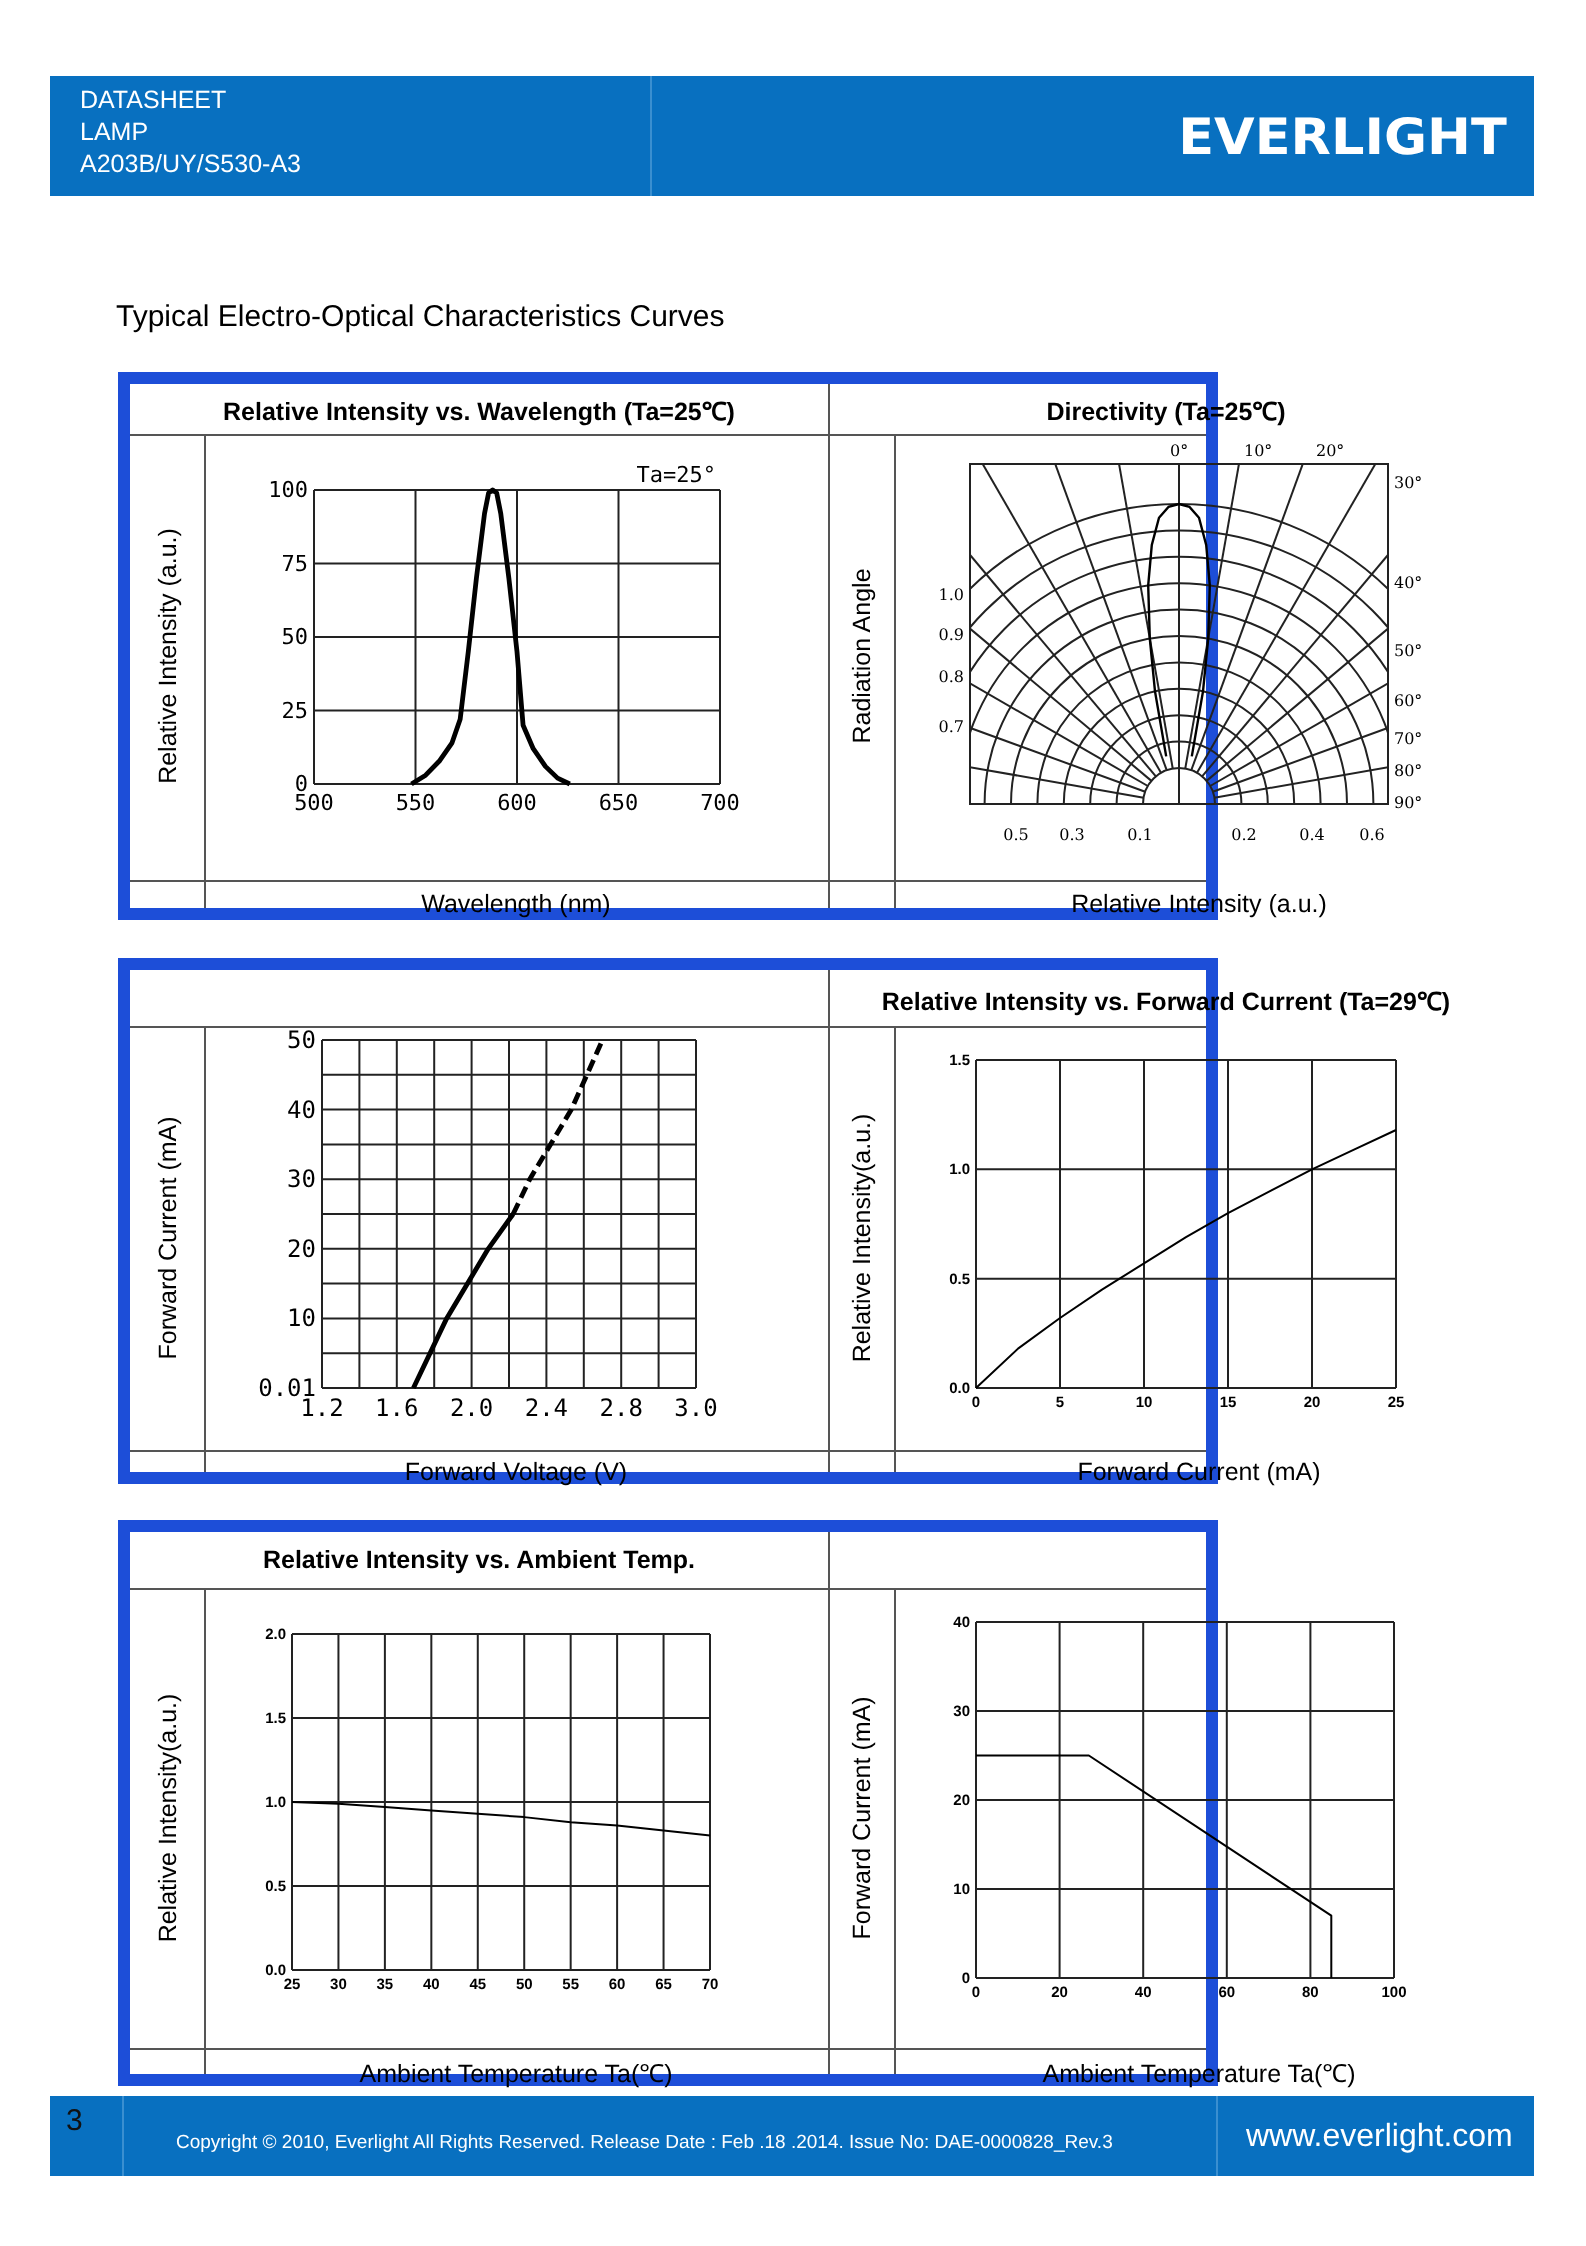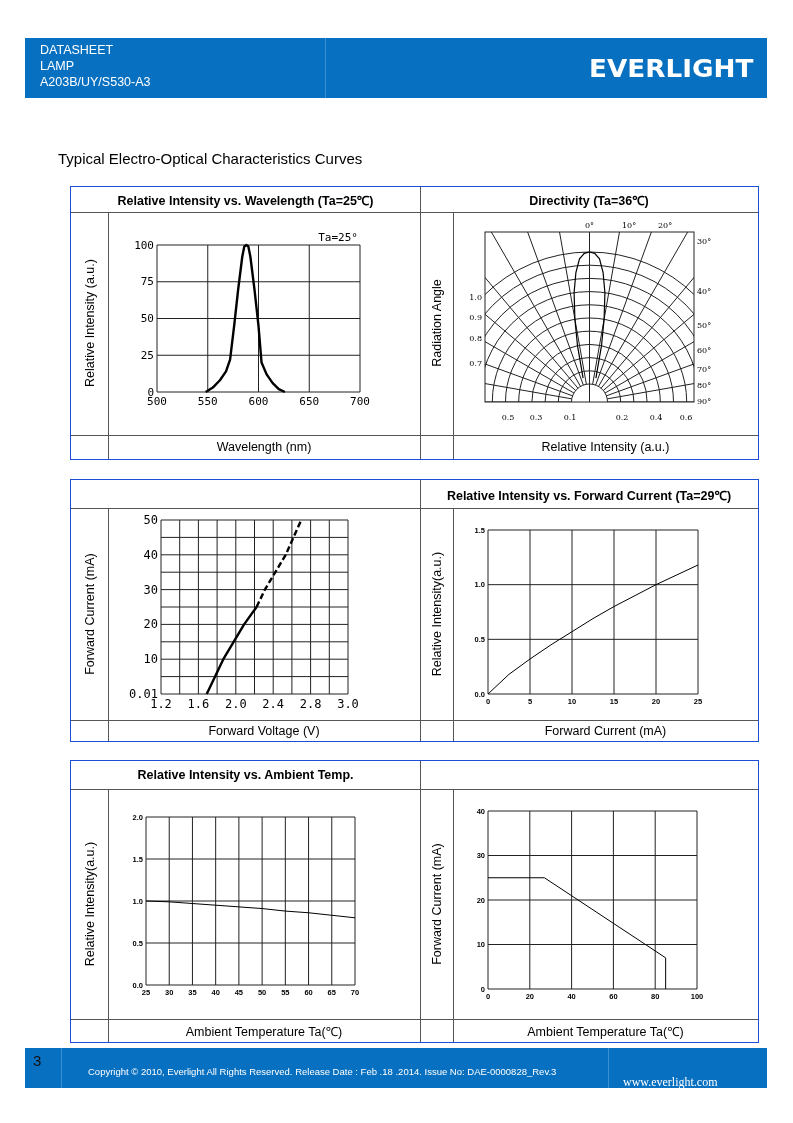--- a/index.html
+++ b/index.html
@@ -6,35 +6,35 @@
   body { width: 793px; height: 1123px; position: relative; overflow: hidden;
          font-family: "Liberation Sans", sans-serif; color: #000; }
   .hdr { position: absolute; left: 25px; top: 38px; width: 742px; height: 60px;
          background: #0870c0; color: #fff; }
   .hdr .sep { position: absolute; left: 300px; top: 0; width: 1px; height: 60px; background: #3a8fd0; }
   .hdr .lines { position: absolute; left: 15px; top: 4px; font-size: 12.5px; line-height: 16px; }
   .hdr .logo { position: absolute; right: 18px; top: 18px; font-family: "DejaVu Sans", sans-serif;
                font-weight: bold; font-size: 25px; letter-spacing: 0px; transform: scaleX(1.05);
                color: #fff; line-height: 26px; }
   .section-title { position: absolute; left: 58px; top: 150px; font-size: 15px; font-weight: normal; }
-  .tbl { position: absolute; left: 70px; width: 689px; border: 1px solid #1d4ed8; box-sizing: border-box; }
+  .tbl { position: absolute; left: 59px; width: 550px; border: 6px solid #1d4ed8; box-sizing: border-box; }
   .tbl .vline { position: absolute; top: 0; bottom: 0; width: 1px; background: #555; }
   .tbl .hline { position: absolute; left: 0; right: 0; height: 1px; background: #555; }
   .tbl .title { position: absolute; top: 0; font-size: 12.5px; font-weight: bold; text-align: center; }
   .tbl .xlabel { position: absolute; font-size: 12.5px; text-align: center; }
   .tbl .ylabel { position: absolute; font-size: 12.5px; white-space: nowrap;
                  transform: translate(-50%,-50%) rotate(-90deg); }
   svg { position: absolute; overflow: visible; }
   svg text { font-family: "DejaVu Sans Mono", monospace; }
   .ftr { position: absolute; left: 25px; top: 1048px; width: 742px; height: 40px; background: #0870c0; color: #fff; }
   .ftr .page { position: absolute; left: 8px; top: 4px; font-size: 15px; color: #111; }
   .ftr .sep1 { position: absolute; left: 36px; top: 0; width: 1px; height: 40px; background: #3a8fd0; }
   .ftr .sep2 { position: absolute; left: 583px; top: 0; width: 1px; height: 40px; background: #3a8fd0; }
   .ftr .copy { position: absolute; left: 63px; top: 18px; font-size: 9.5px; }
-  .ftr .web { position: absolute; left: 598px; top: 27px; font-size: 12px; font-family: Liberation Serif, serif; }
+  .ftr .web { position: absolute; left: 598px; top: 12px; font-size: 16px; }
 </style>
 </head>
 <body>
 
 <div class="hdr">
   <div class="lines">
     <div>DATASHEET</div>
     <div>LAMP</div>
     <div>A203B/UY/S530-A3</div>
   </div>
@@ -44,21 +44,21 @@
 
 <div class="section-title">Typical Electro-Optical Characteristics Curves</div>
 
 <div class="tbl" style="top:186px;height:274px;">
   <div class="hline" style="top:25px"></div>
   <div class="hline" style="top:248px"></div>
   <div class="vline" style="left:349px"></div>
   <div class="vline" style="left:37px;top:25px"></div>
   <div class="vline" style="left:382px;top:25px"></div>
   <div class="title" style="left:0;width:349px;top:5px">Relative Intensity vs. Wavelength (Ta=25℃)</div>
-  <div class="title" style="left:349px;width:338px;top:5px">Directivity (Ta=36℃)</div>
+  <div class="title" style="left:349px;width:338px;top:5px">Directivity (Ta=25℃)</div>
   <div class="ylabel" style="left:19px;top:136px">Relative Intensity (a.u.)</div>
   <div class="ylabel" style="left:366px;top:136px">Radiation Angle</div>
   <div class="xlabel" style="left:37px;width:312px;top:253px">Wavelength (nm)</div>
   <div class="xlabel" style="left:382px;width:305px;top:253px">Relative Intensity (a.u.)</div>
 </div>
 
 <div class="tbl" style="top:479px;height:263px;">
   <div class="hline" style="top:28px"></div>
   <div class="hline" style="top:240px"></div>
   <div class="vline" style="left:349px"></div>

